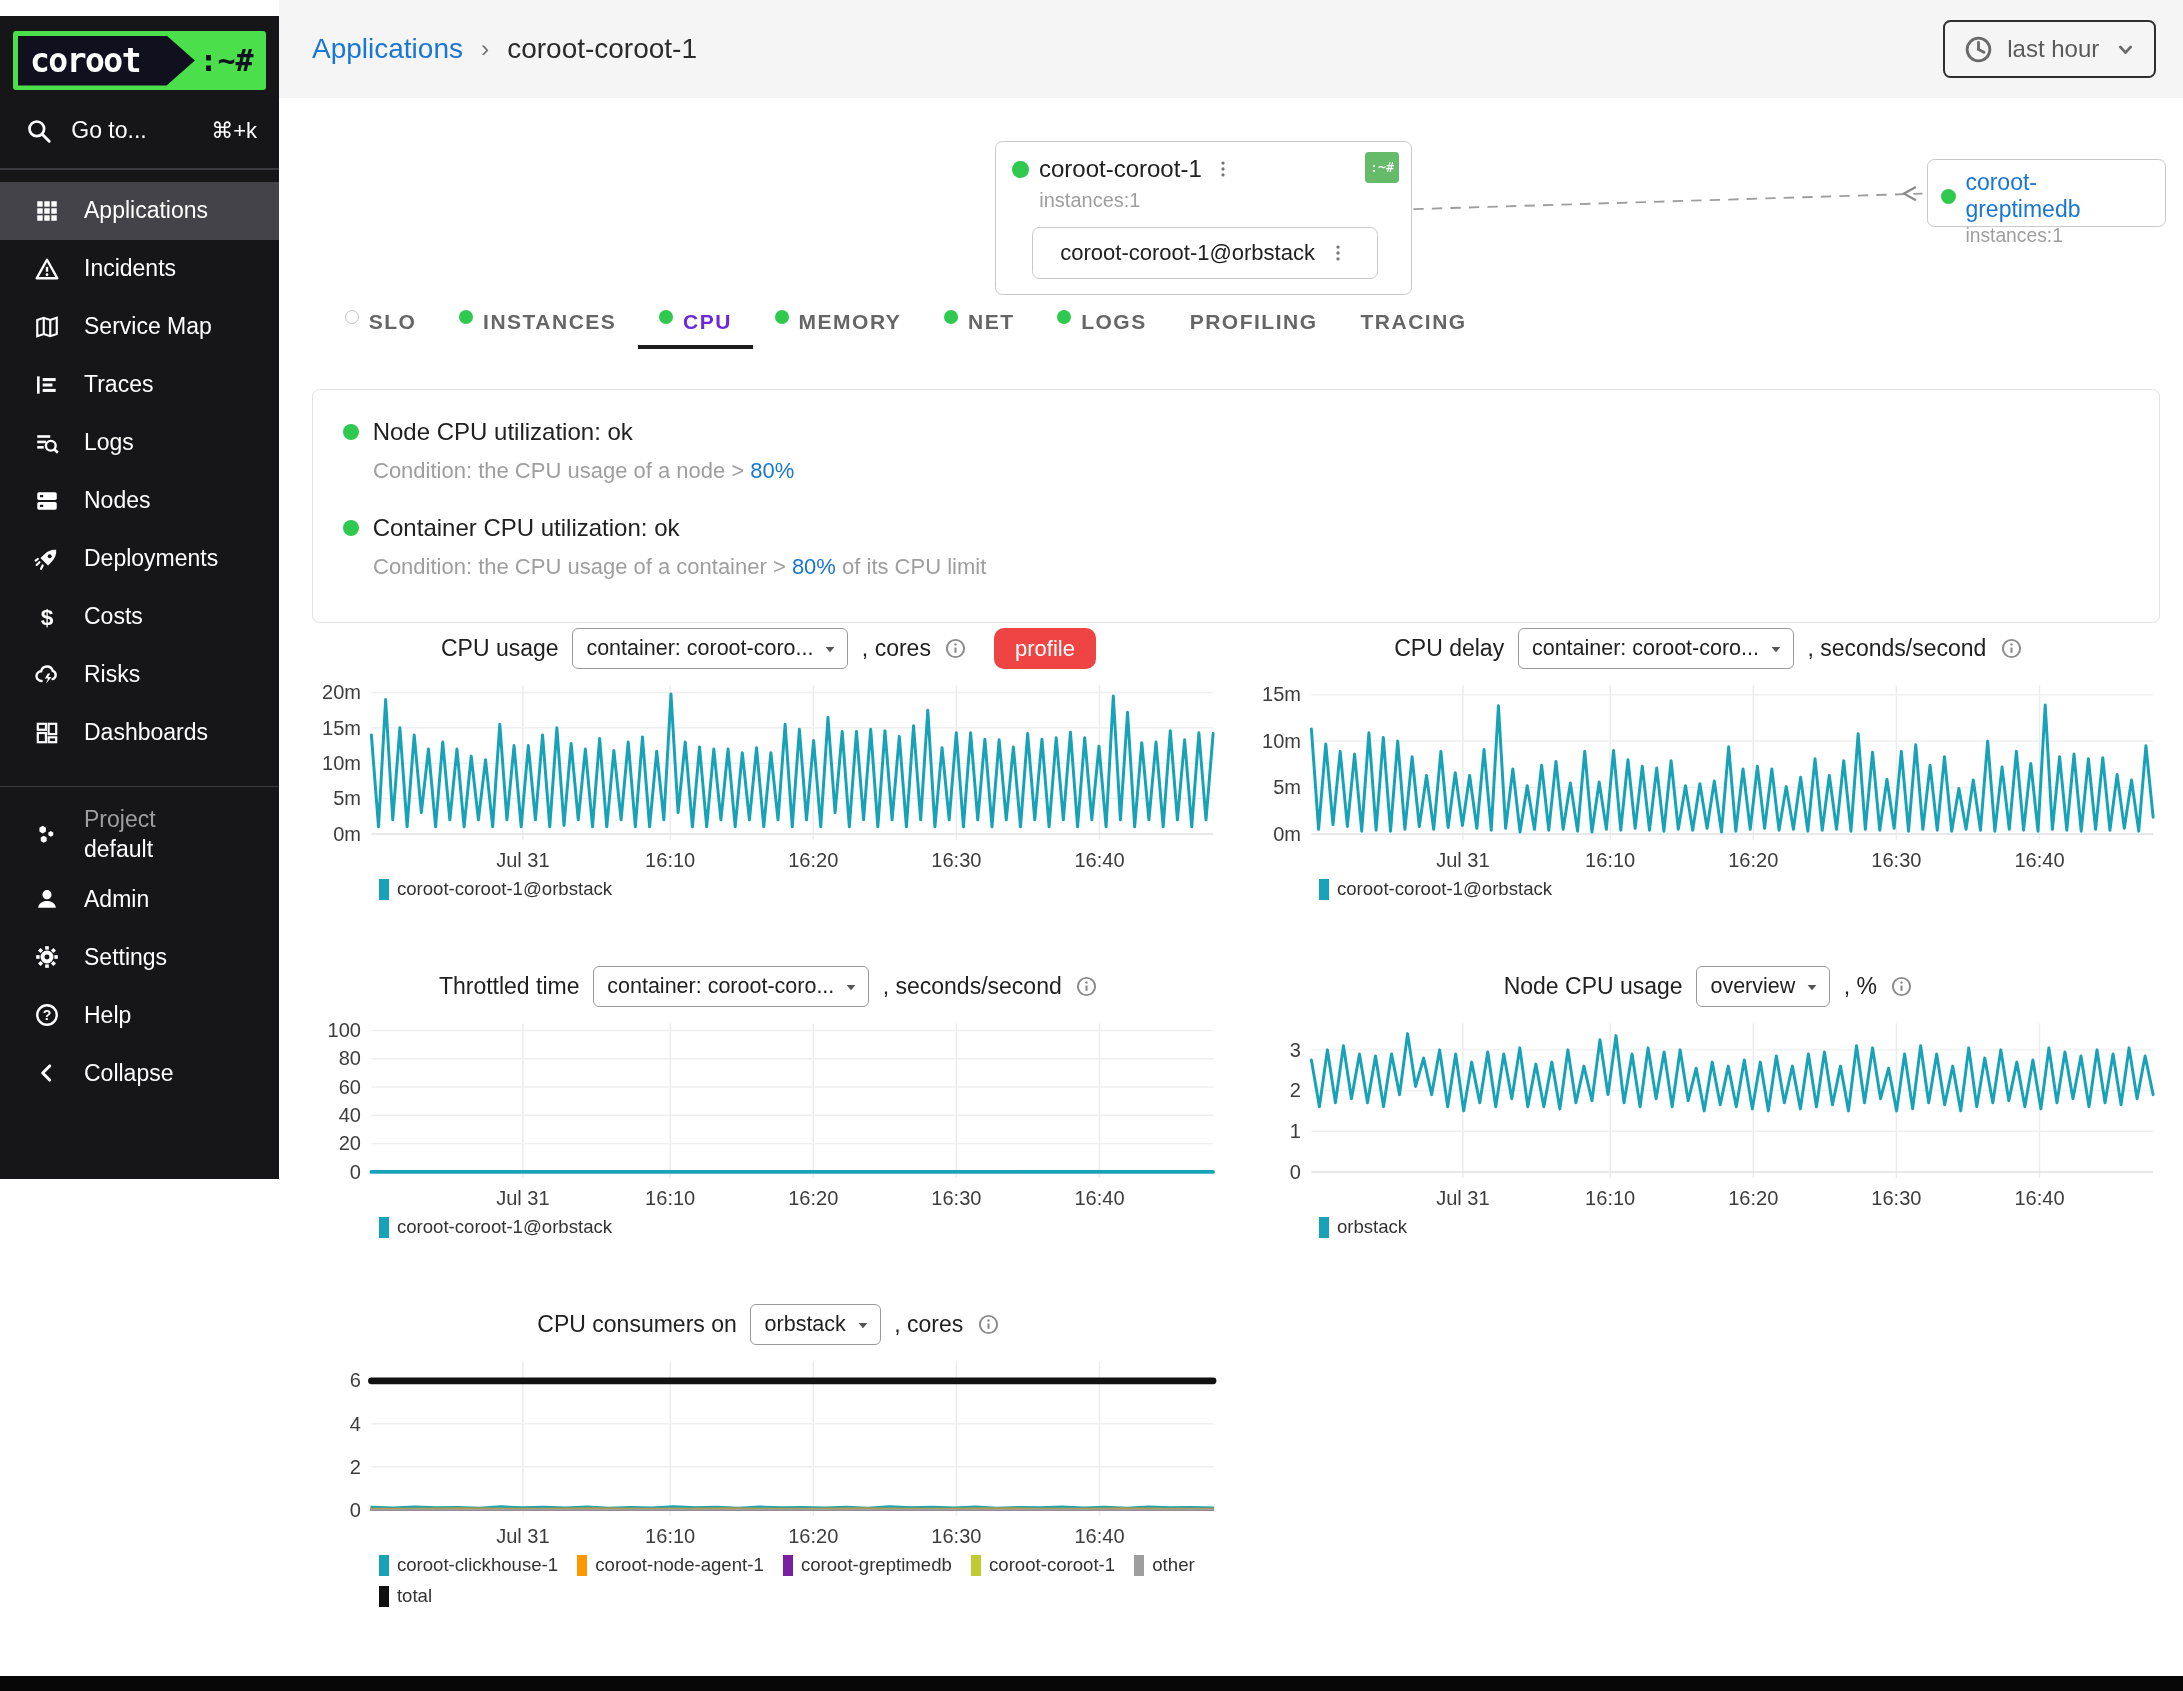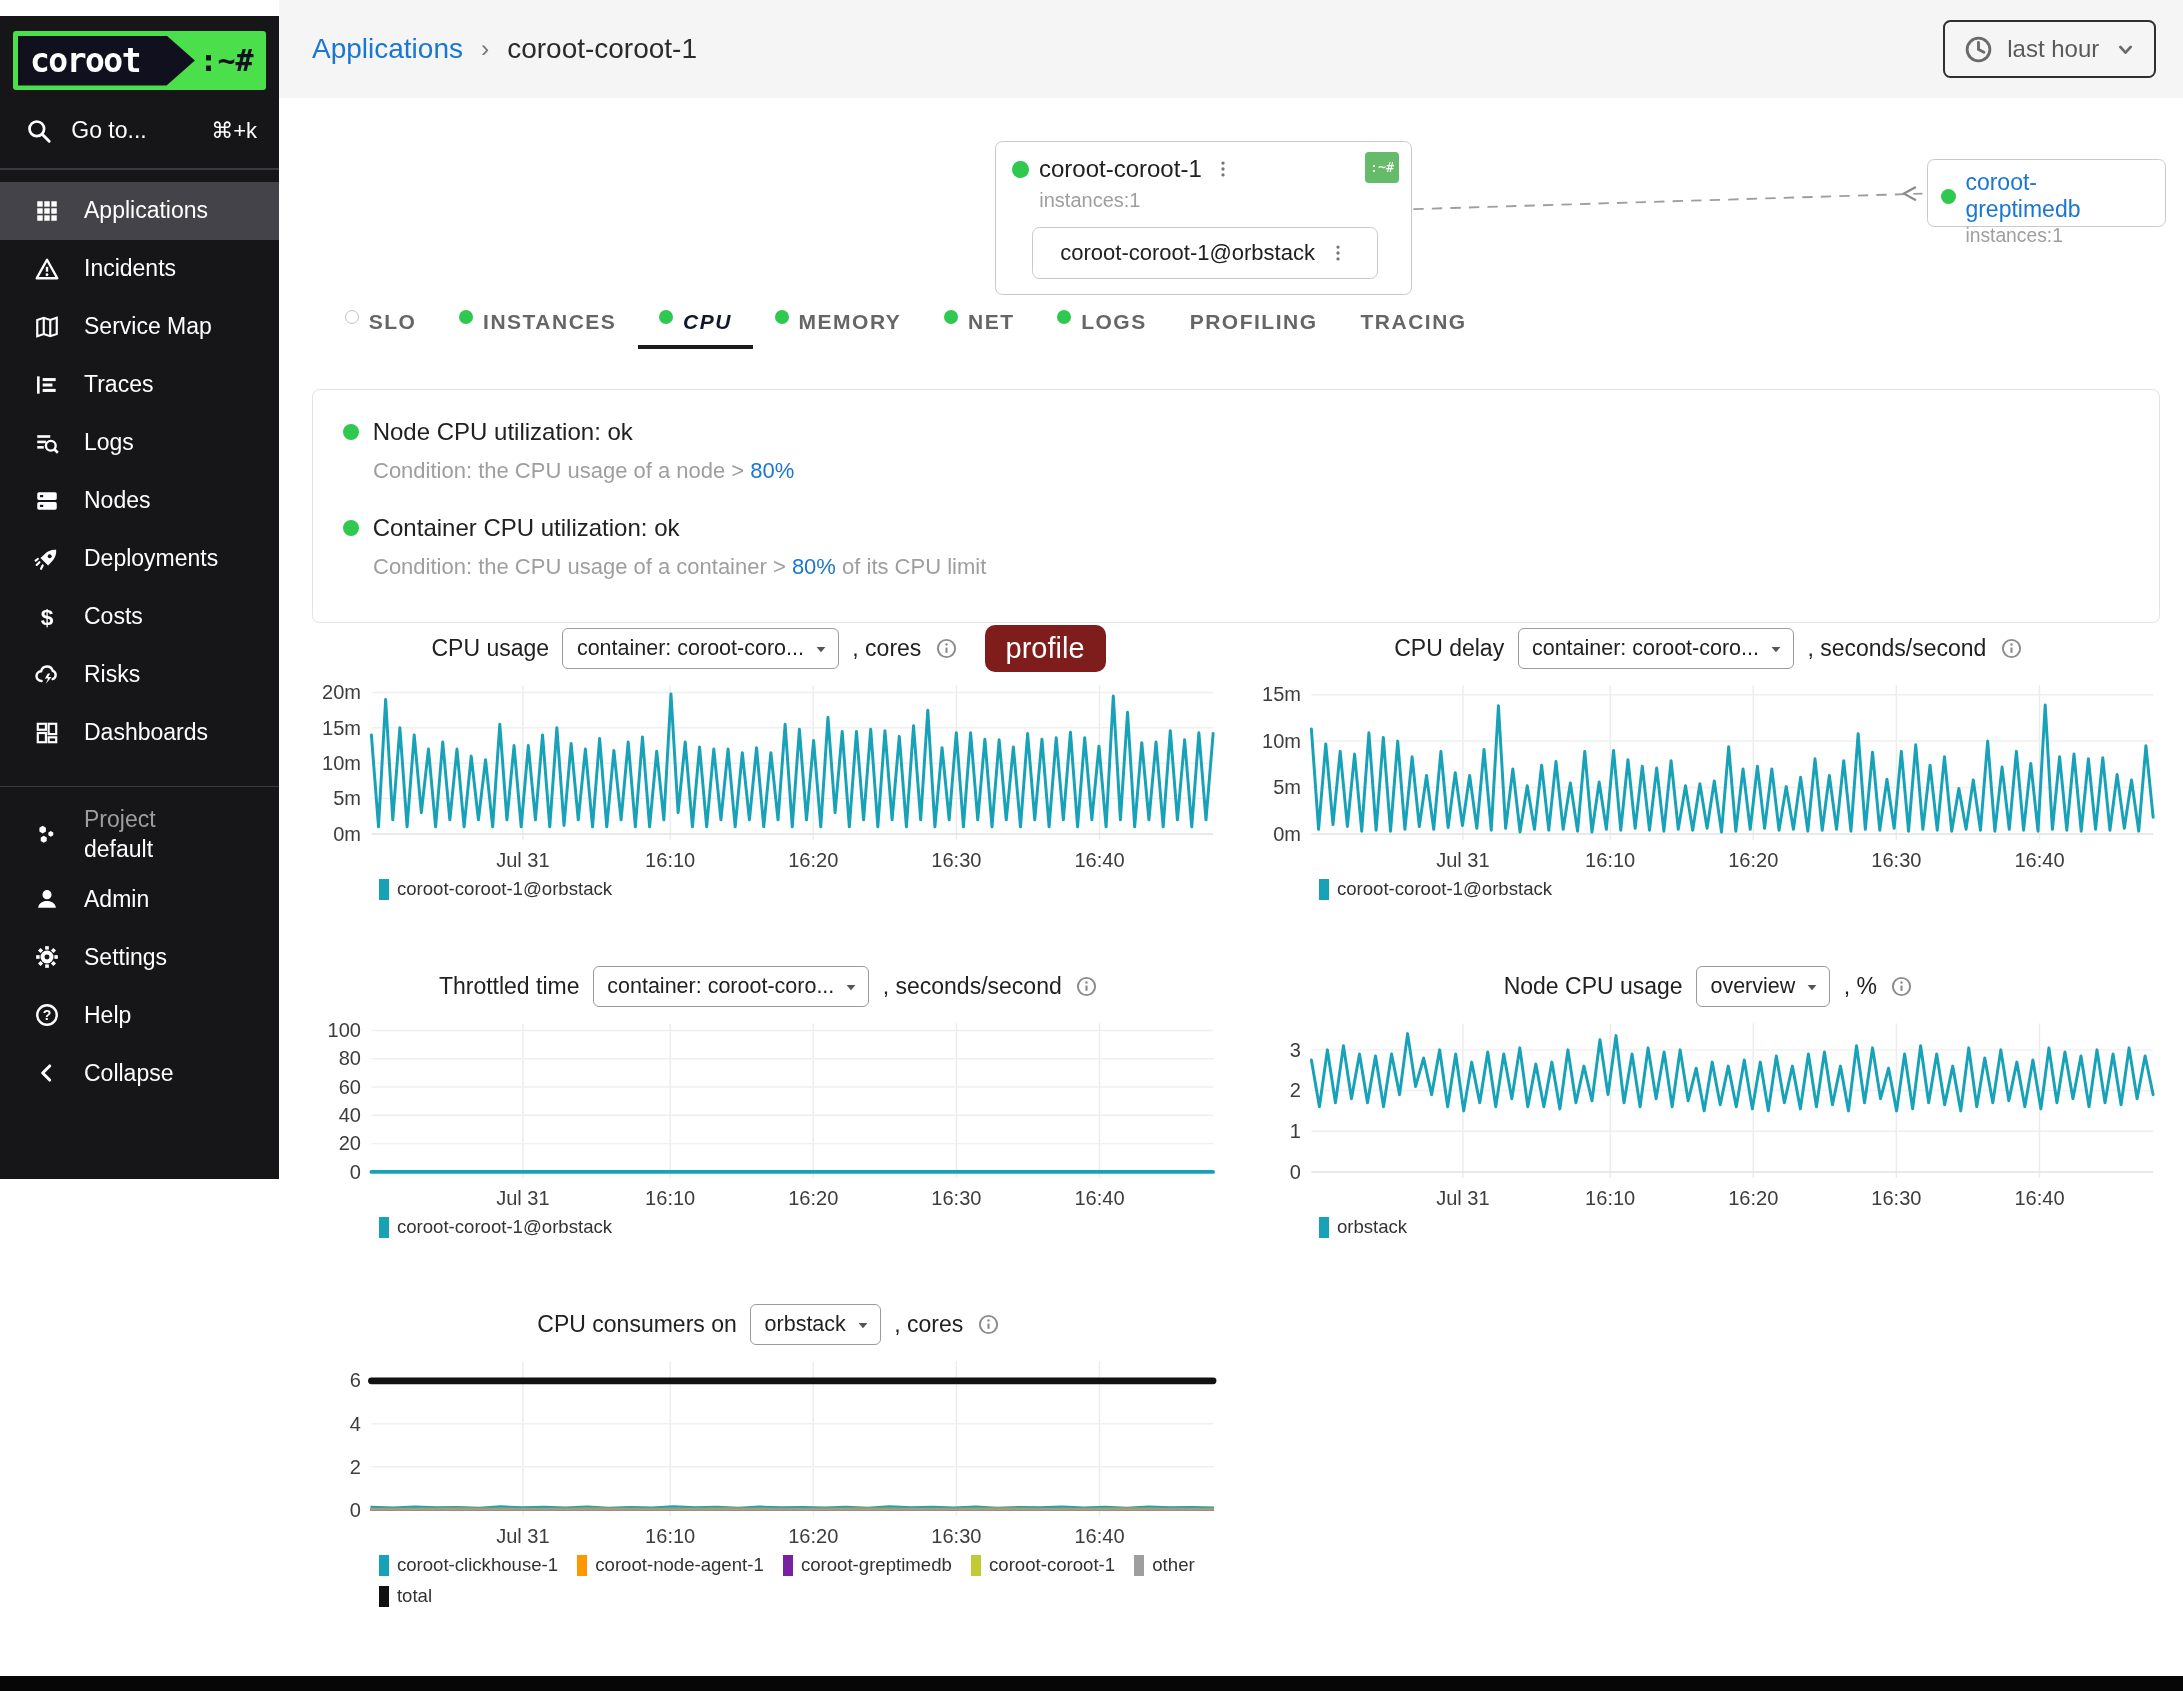--- a/index.html
+++ b/index.html
@@ -61,21 +61,21 @@
     border-radius:7.4px; background:#fff; padding:9px 13.4px; }
   .linked-card .card-title-row { gap:9px; }
   .linked-card .status-dot { width:15px; height:15px; flex:0 0 15px; }
   .linked-name { font-size:23px; color:#1976d2; cursor:pointer; }
   .linked-sub { color:#9e9e9e; font-size:19.3px; margin-left:24px; margin-top:1.5px; }
 
   
   .tabs { position:absolute; top:212px; left:66px; display:flex; gap:43px; }
   .tab { display:flex; gap:9.7px; font-size:21px; letter-spacing:1.5px; color:#666;
     font-weight:bold; position:relative; padding-bottom:15px; cursor:pointer; }
-  .tab.active { color:#0f172a;font-style:italic; }
+  .tab.active { color:#6d28d9; }
   .tab.active::after { content:""; position:absolute; left:-21px; right:-21px; bottom:0; height:4.5px; background:#1c1c1c; }
   .tab-dot { width:14px; height:14px; border-radius:50%; }
   .tab-dot.ok { background:#2ec94e; }
   .tab-dot.empty { background:#fff; border:1.5px solid #c2c2c2; }
 
   
   .checks { position:absolute; top:291px; left:33px; width:1848px; border:1.5px solid #e2e2e2; border-radius:7.4px;
     padding:28px 30px 12px; background:#fff; }
   .check { margin-bottom:30px; }
   .check-title-row { display:flex; align-items:center; gap:13.4px; font-size:24px; color:#212121; }
@@ -85,21 +85,21 @@
   
   .charts { position:absolute; top:529px; left:33px; width:1854px; display:grid;
     grid-template-columns:913px 913px; column-gap:27px; row-gap:65px; }
   .chart-block {}
   .chart-title { display:flex; align-items:center; justify-content:center; gap:13.4px; font-size:23px;
     color:#212121; height:43px; }
   .selector { display:flex; align-items:center; gap:6px; border:1.5px solid #9a9a9a; border-radius:6px;
     padding:6.7px 6px 6.7px 13.4px; font-size:21.5px; color:#212121; white-space:nowrap; cursor:pointer; background:#fff; }
   .selector .chev { width:22px; height:22px; color:#555; }
   .info-icon { width:23px; height:23px; color:#8a8a8a; }
-  .profile-btn { background:#7f1d1d; color:#fff; font-size:29px; padding:7.4px 21px; border-radius:10px;
+  .profile-btn { background:#ef4444; color:#fff; font-size:22px; padding:7.4px 21px; border-radius:10px;
     border:none; margin-left:13.4px; cursor:pointer; font-family:inherit; }
   .chart-svg { display:block; margin-top:4.5px; }
   .chart-legend { display:flex; flex-wrap:wrap; gap:9px 19.3px; margin:1.5px 0 0 67px; font-size:18.6px;
     color:#333; align-items:center; }
   .legend-item { display:flex; align-items:center; gap:8.2px; }
   .legend-swatch { width:9.7px; height:21px; }
 
   .bottom-bar { position:absolute; left:0; bottom:0; width:100%; height:16.3px; background:#060606; }
 </style>
 </head>

